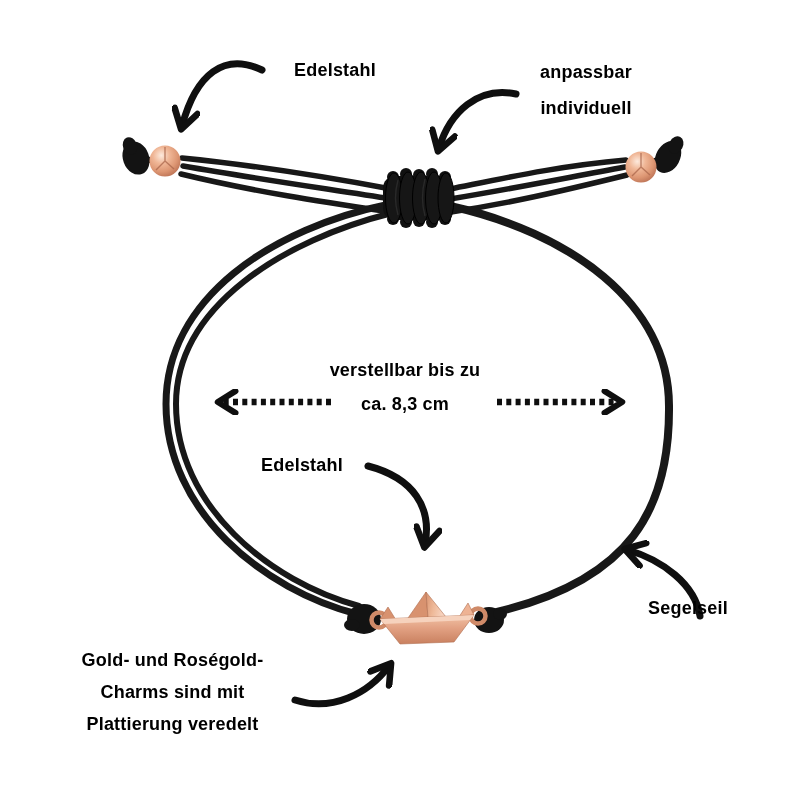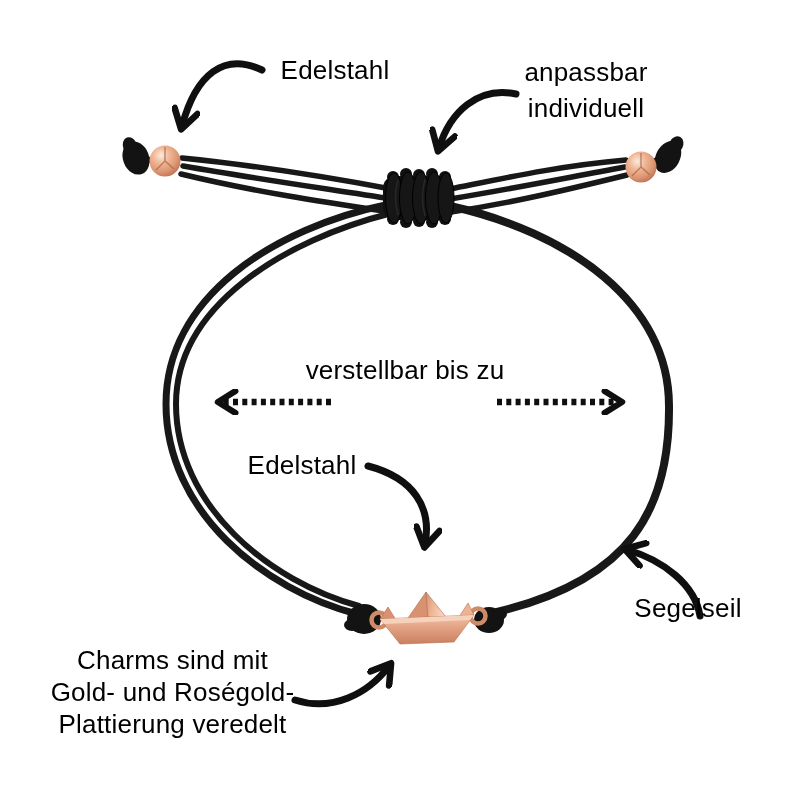--- a/index.html
+++ b/index.html
@@ -2,21 +2,21 @@
 <html><head>
 <meta charset="utf-8">
 <style>
   html,body{margin:0;padding:0;background:#ffffff;}
   #stage{
     position:relative;width:800px;height:800px;background:#ffffff;overflow:hidden;
     font-family:"Liberation Sans", sans-serif;
   }
   #bracelet-svg{position:absolute;left:0;top:0;width:800px;height:800px;}
   .lbl{
-    position:absolute;color:#000;font-weight:400;font-size:26px;
+    position:absolute;color:#000;font-weight:700;font-size:18px;
     text-align:center;letter-spacing:0.2px;line-height:32px;
     user-select:none;
   }
   #lbl-edelstahl-top{left:240px;top:54px;width:190px;}
   #lbl-individuell{left:500px;top:54px;width:172px;line-height:36px;}
   #lbl-measure{left:285px;top:353px;width:240px;line-height:34px;}
   #lbl-edelstahl-charm{left:238px;top:449px;width:128px;}
   #lbl-plating{left:30px;top:644px;width:285px;line-height:32px;}
   #lbl-segelseil{left:618px;top:592px;width:140px;}
 </style>
@@ -136,25 +136,26 @@
 
   <div class="lbl" id="lbl-edelstahl-top">Edelstahl</div>
 
   <div class="lbl" id="lbl-individuell">
     <div>anpassbar</div>
     <div>individuell</div>
   </div>
 
   <div class="lbl" id="lbl-measure">
     <div>verstellbar bis zu</div>
+    <div>ca. 8,3 cm</div>
   </div>
 
   <div class="lbl" id="lbl-edelstahl-charm">Edelstahl</div>
 
   <div class="lbl" id="lbl-plating">
+    <div>Gold- und Roségold-</div>
     <div>Charms sind mit</div>
-    <div>Gold- und Roségold-</div>
     <div>Plattierung veredelt</div>
   </div>
 
   <div class="lbl" id="lbl-segelseil">Segelseil</div>
 
 </div>
 
 </body></html>

